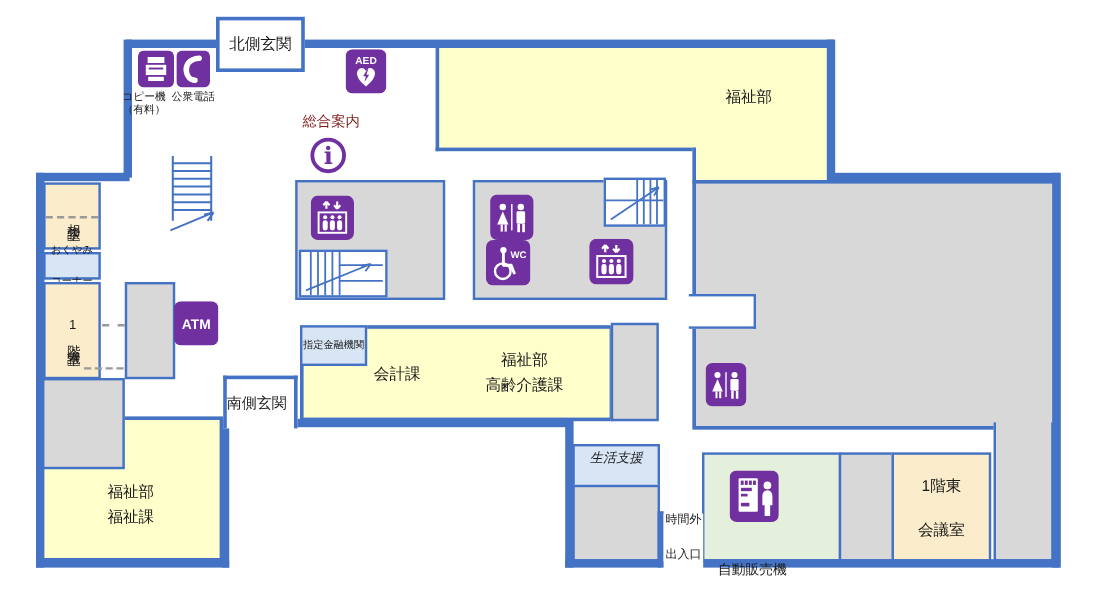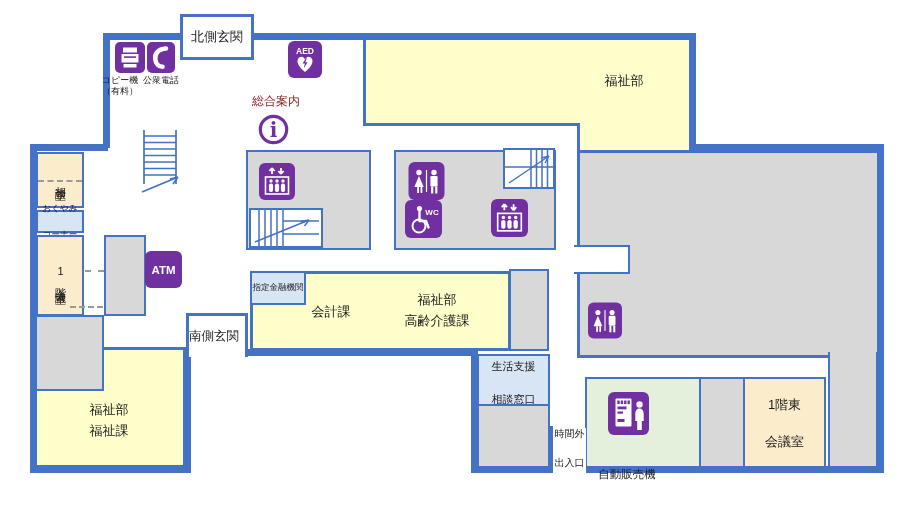--- a/index.html
+++ b/index.html
@@ -58,21 +58,21 @@
   <div class="abs lab2" style="left:378px;top:288px;width:118px;height:44px;">
     <span>福祉部</span>
     <span>高齢介護課</span>
   </div>
   <div class="abs gray b2" style="left:509px;top:269px;width:40px;height:82px;"></div>
 
   <div class="abs gray b3" style="left:577px;top:150px;width:303px;height:208px;"></div>
   <div class="abs white" style="left:574px;top:245px;width:56px;height:29px;border:2px solid #4472c4;border-left:0;"></div>
   <div class="abs gray b2" style="left:828px;top:352px;width:50px;height:116px;border-top:0;"></div>
 
-  <div class="abs lblue b2 lab2" style="left:477px;top:354px;width:73px;height:57px;font-size:11px;line-height:17px;">
+  <div class="abs lblue b2 lab2" style="left:477px;top:370px;width:73px;height:57px;font-size:11px;line-height:17px;font-style:italic;">
     <span>生活支援</span>
     <span>相談窓口</span>
   </div>
   <div class="abs gray b2" style="left:477px;top:404px;width:73px;height:64px;"></div>
   <div class="abs green b2" style="left:585px;top:377px;width:116px;height:91px;"></div>
   <div class="abs gray b2" style="left:699px;top:377px;width:46px;height:91px;"></div>
   <div class="abs cream b2 lab2" style="left:743px;top:377px;width:83px;height:91px;">
     <span>1階東</span>
     <span>会議室</span>
   </div>

